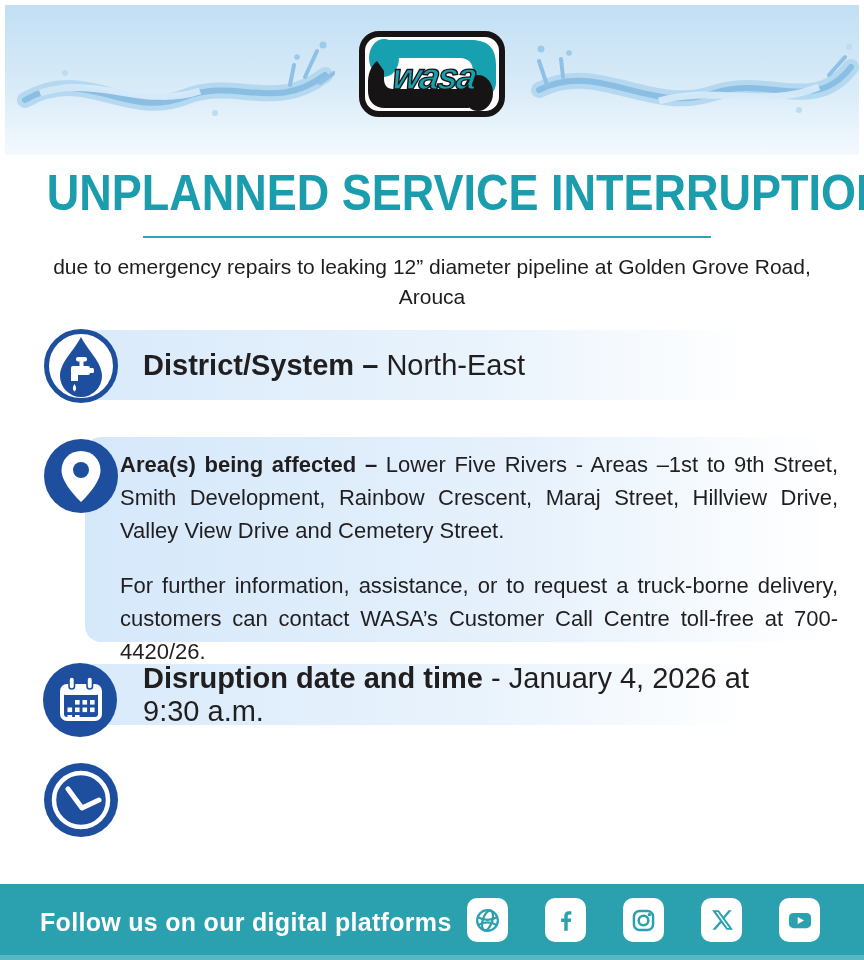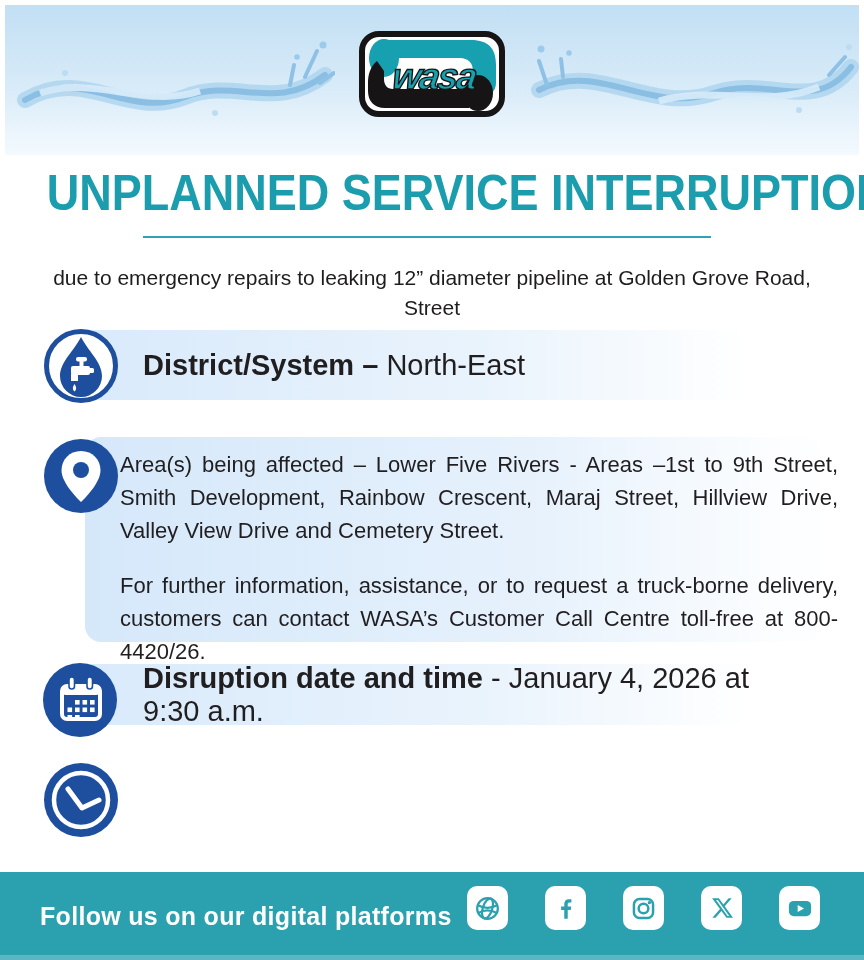--- a/index.html
+++ b/index.html
@@ -17,21 +17,21 @@
   .splash.right{right:0;width:330px;}
   .logo{position:absolute;left:50%;top:22px;transform:translateX(-50%);}
   
   .title{
     position:absolute;top:164px;left:0;right:0;margin:0;text-align:center;
     font-size:50px;font-weight:bold;color:#1b9dae;white-space:nowrap;letter-spacing:0px;
   }
   .title .squeeze{display:inline-block;transform:scaleX(.90);transform-origin:center;}
   .divider{position:absolute;top:236px;left:143px;width:568px;height:2px;background:#2fa3b3;}
   .subtitle{
-    position:absolute;top:248px;left:0;right:0;margin:15px;text-align:center;
+    position:absolute;top:248px;left:0;right:0;margin:4px;text-align:center;
     font-size:21px;line-height:30px;color:#1f1c1e;
   }
   .subtitle .line{display:block;white-space:nowrap;}
   
   .band-row{
     position:absolute;left:85px;right:64px;
     background:linear-gradient(to right,#d9eafb 0%,#e9f3fc 55%,#ffffff 93%);
     display:flex;align-items:center;
   }
   .row-district{top:330px;height:70px;}
@@ -48,24 +48,24 @@
   .areas-block{
     position:absolute;top:437px;left:85px;right:44px;height:205px;border-radius:16px;
     background:linear-gradient(to right,#d5e8fa 0%,#e6f1fc 60%,#fdfeff 96%);
   }
   .areas-block p{
     margin:0 0 0 35px;width:718px;font-size:22px;line-height:33px;
     text-align:justify;color:#211e20;
   }
   .areas-block .p1{padding-top:11px;}
   .areas-block .p2{padding-top:22px;}
-  .areas-block .lbl{font-weight:normal;}
+  .areas-block .lbl{font-weight:bold;}
   
   .footer{
-    position:absolute;left:0;right:0;bottom:0;height:88px;background:#2ba1af;
+    position:absolute;left:0;right:0;bottom:0;height:76px;background:#2ba1af;
     display:flex;align-items:center;
   }
   .footer-text{margin-left:40px;font-size:25px;font-weight:bold;color:#ffffff;letter-spacing:.3px;}
   .socials{position:absolute;right:44px;top:14px;display:flex;gap:37px;}
   .social-btn{
     width:41px;height:44px;border-radius:10px;background:#ffffff;
     display:flex;align-items:center;justify-content:center;cursor:pointer;
   }
   .footer-strip{position:absolute;left:0;right:0;bottom:0;height:5px;background:#63bac5;opacity:.85;}
 </style>
@@ -107,21 +107,21 @@
       </g>
     </svg>
   </div>
 
   <h1 class="title">
     <span class="squeeze">UNPLANNED SERVICE INTERRUPTION</span>
   </h1>
   <div class="divider"></div>
   <p class="subtitle">
     <span class="line">due to emergency repairs to leaking 12” diameter pipeline at Golden Grove Road,</span>
-    <span class="line">Street</span>
+    <span class="line">Arouca</span>
   </p>
 
   <div class="band-row row-district">
     <div class="row-text">
       <span class="lbl">District/System –</span>
       <span class="val">North-East</span>
     </div>
   </div>
   <svg class="circle-icon icon-district" viewBox="0 0 76 76">
     <circle cx="38" cy="38" r="34.5" fill="#ffffff" stroke="#1e4f9f" stroke-width="5"></circle>
@@ -132,21 +132,21 @@
     <rect x="45" y="40" width="6" height="5" rx="1.5" fill="#ffffff"></rect>
     <path d="M28,46 h7 v7 h-7 z" fill="#ffffff"></path>
     <path d="M31.5,56 q-3.5,5 0,7.5 q3.5,-2.5 0,-7.5 z" fill="#ffffff"></path>
   </svg>
 
   <div class="areas-block">
     <p class="p1">
       <span class="lbl">Area(s) being affected –</span>
       <span>Lower Five Rivers - Areas –1st to 9th Street, Smith Development, Rainbow Crescent, Maraj Street, Hillview Drive, Valley View Drive and Cemetery Street.</span>
     </p>
-    <p class="p2">For further information, assistance, or to request a truck-borne delivery, customers can contact WASA’s Customer Call Centre toll-free at 800-4420/26.</p>
+    <p class="p2">For further information, assistance, or to request a truck-borne delivery, customers can contact WASA’s Customer Call Centre toll-free at 700-4420/26.</p>
   </div>
   <svg class="circle-icon icon-areas" viewBox="0 0 76 76">
     <circle cx="38" cy="38" r="37" fill="#1e4f9f"></circle>
     <path d="M38,13 c-11.5,0 -19.5,8.5 -19.5,19.5 c0,13.5 19.5,31.5 19.5,31.5 c0,0 19.5,-18 19.5,-31.5 c0,-11 -8,-19.5 -19.5,-19.5 z" fill="#ffffff"></path>
     <circle cx="38" cy="32" r="8" fill="#1e4f9f"></circle>
   </svg>
 
   <div class="band-row row-disruption">
     <div class="row-text">
       <span class="lbl">Disruption date and time</span>

